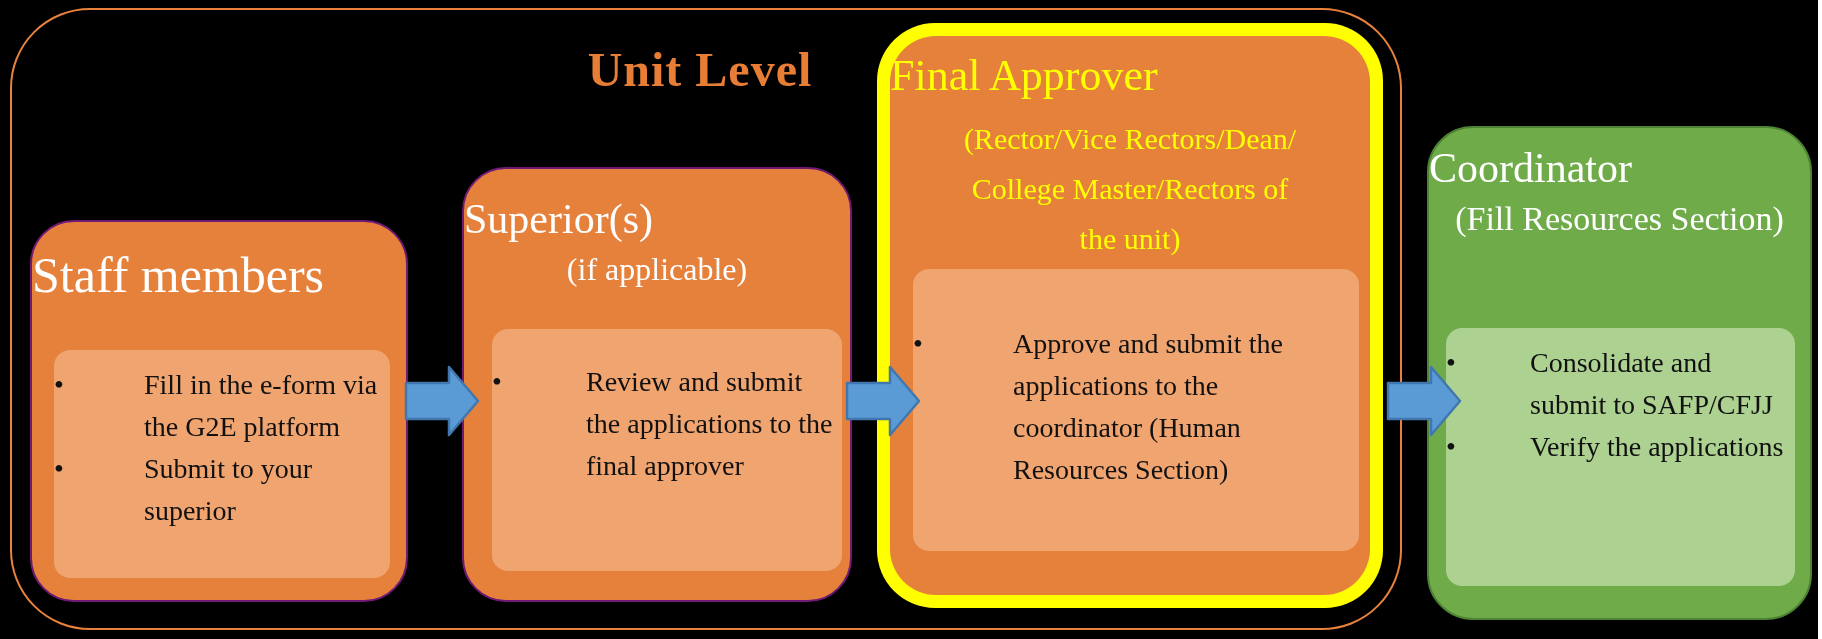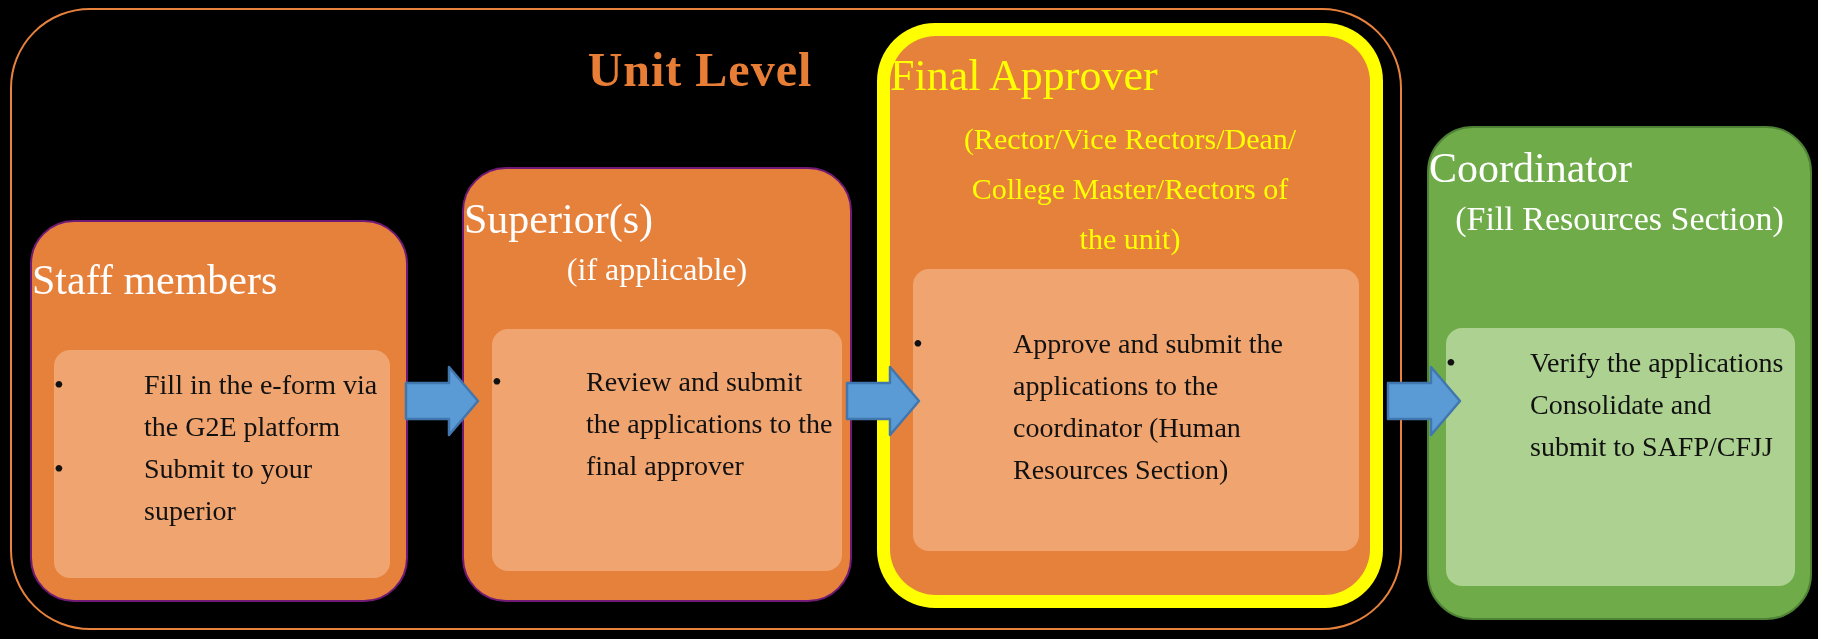--- a/index.html
+++ b/index.html
@@ -71,21 +71,21 @@
   }
   ul.bullets li::before {
     content: "\2022";
     position: absolute;
     left: 0;
     color: #111111;
   }
 
   
   .box-staff { left: 30px; top: 220px; width: 378px; height: 382px; }
-  .box-staff .node-title { margin-top: 34px; font-size: 42px; }
+  .box-staff .node-title { margin-top: 24px; font-size: 50px; }
   .box-staff .inner-panel { left: 22px; top: 128px; width: 336px; height: 228px; }
   .box-staff ul { padding: 14px 4px 0 0; }
   .box-staff li { padding-left: 90px; }
   .box-staff li::before { left: 44px; }
 
   
   .box-superior { left: 462px; top: 167px; width: 390px; height: 435px; }
   .box-superior .node-title { margin-top: 26px; font-size: 42px; }
   .box-superior .node-subtitle { margin-top: 8px; font-size: 32px; }
   .box-superior .inner-panel { left: 28px; top: 160px; width: 350px; height: 242px; }
@@ -201,19 +201,19 @@
 
   <svg class="flow-arrow arrow-3" viewBox="0 0 76 74">
     <polygon points="2,19 45,19 45,3 74,37 45,71 45,55 2,55" fill="#5B9BD5" stroke="#4177AE" stroke-width="2.5" stroke-linejoin="round"></polygon>
   </svg>
 
   <div class="node box-coordinator">
     <div class="node-title">Coordinator</div>
     <div class="node-subtitle">(Fill Resources Section)</div>
     <div class="inner-panel inner-green">
       <ul class="bullets">
+        <li>Consolidate and submit to SAFP/CFJJ</li>
         <li>Verify the applications</li>
-        <li>Consolidate and submit to SAFP/CFJJ</li>
       </ul>
     </div>
   </div>
 
 </div>
 
 </body></html>

